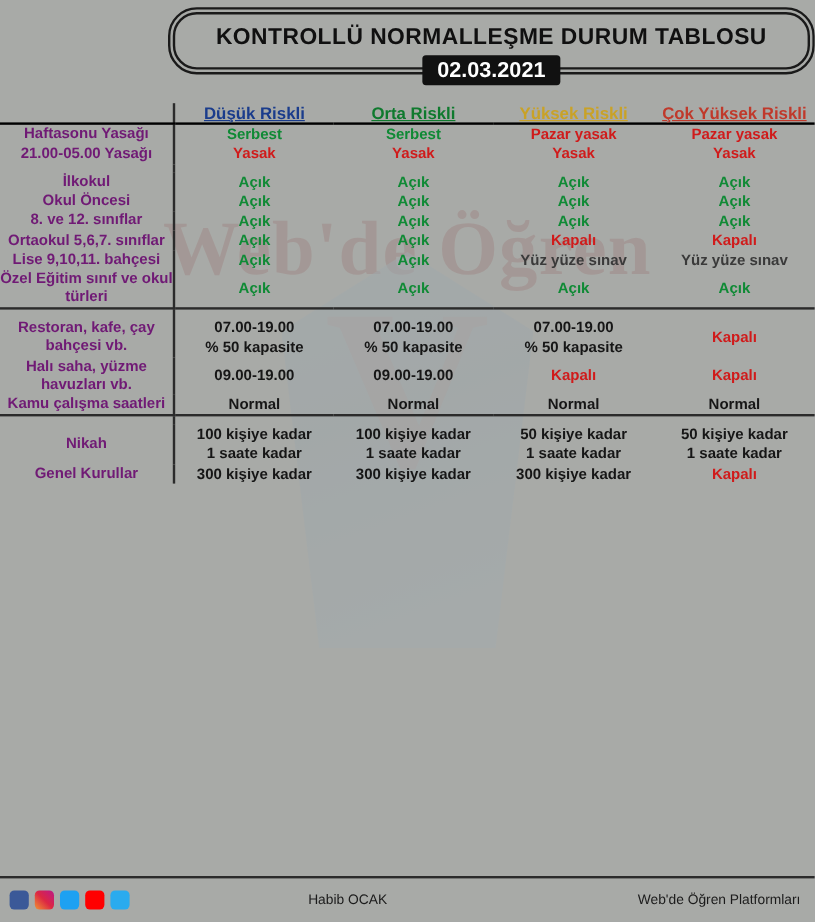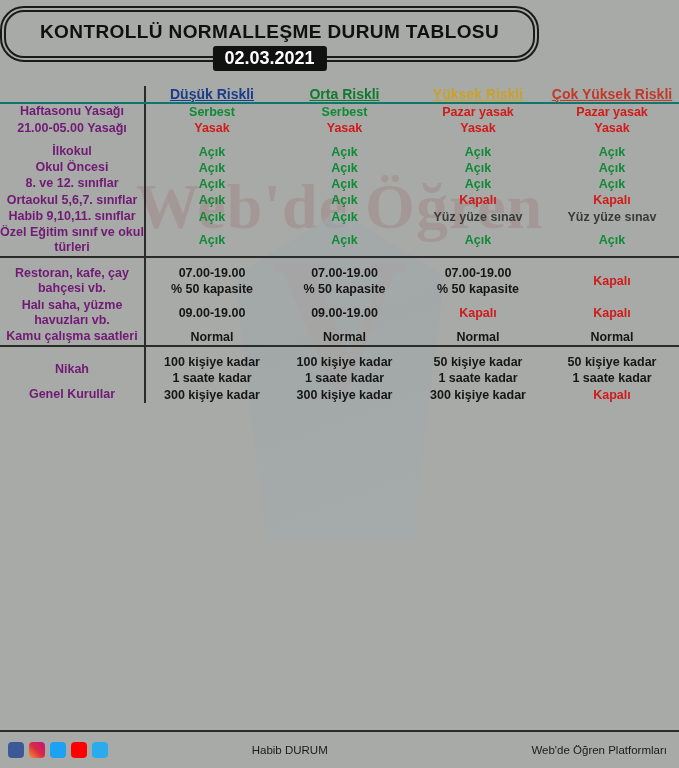--- a/index.html
+++ b/index.html
@@ -30,21 +30,21 @@
   .wm-v{
     position:absolute;left:50%;top:60px;transform:translateX(-50%);
     font-size:190px;color:#b04a4a;font-weight:bold;opacity:.25;
     font-family:"Liberation Serif", serif;line-height:1;
   }
 
   .content{position:relative;z-index:2;}
 
   
   .banner-wrap{
-    display:flex;justify-content:flex-start;align-items:center;
+    display:flex;justify-content:flex-end;align-items:center;
     padding-top:6px;
   }
   .banner{
     position:relative;
     border:2px solid #1a1a1a;
     border-radius:24px;
     padding:2px;
     background:#a8aaa7;
   }
   .banner-inner{
@@ -102,21 +102,21 @@
   .h-vhigh{color:#c0392b}
 
   .green{color:#0f8a35}
   .red{color:#d01b1b}
   .dark{color:#161616}
   .grey{color:#3a3a3a}
 
   tr.sep td{
     border-bottom:2px solid #2b2b2b;
   }
-  .hdrline td{border-bottom:2px solid #0f766e;}
+  .hdrline td{border-bottom:2px solid #000000;}
 
   .spacer td{height:7px;}
 
   
   .footer{
     position:absolute;left:0;bottom:0;width:679px;height:36px;
     border-top:2px solid #2b2b2b;
     display:flex;align-items:center;
     z-index:3;
   }
@@ -273,21 +273,21 @@
             <span class="sub">Açık</span>
           </td>
           <td class="cell red">
             <span class="sub">Kapalı</span>
           </td>
           <td class="cell red">
             <span class="sub">Kapalı</span>
           </td>
         </tr>
         <tr>
-          <td class="rowlabel">Habib 9,10,11. sınıflar</td>
+          <td class="rowlabel">Lise 9,10,11. bahçesi</td>
           <td class="cell green">
             <span class="sub">Açık</span>
           </td>
           <td class="cell green">
             <span class="sub">Açık</span>
           </td>
           <td class="cell grey">
             <span class="sub">Yüz yüze sınav</span>
           </td>
           <td class="cell grey">
@@ -411,15 +411,15 @@
 </div>
 
 <div class="footer">
   <div class="socials">
     <span class="soc fb"></span>
     <span class="soc ig"></span>
     <span class="soc tw"></span>
     <span class="soc yt"></span>
     <span class="soc tg"></span>
   </div>
-  <div class="foot-center">Habib DURUM</div>
+  <div class="foot-center">Habib OCAK</div>
   <div class="foot-right">Web'de Öğren Platformları</div>
 </div>
 
 </body></html>

